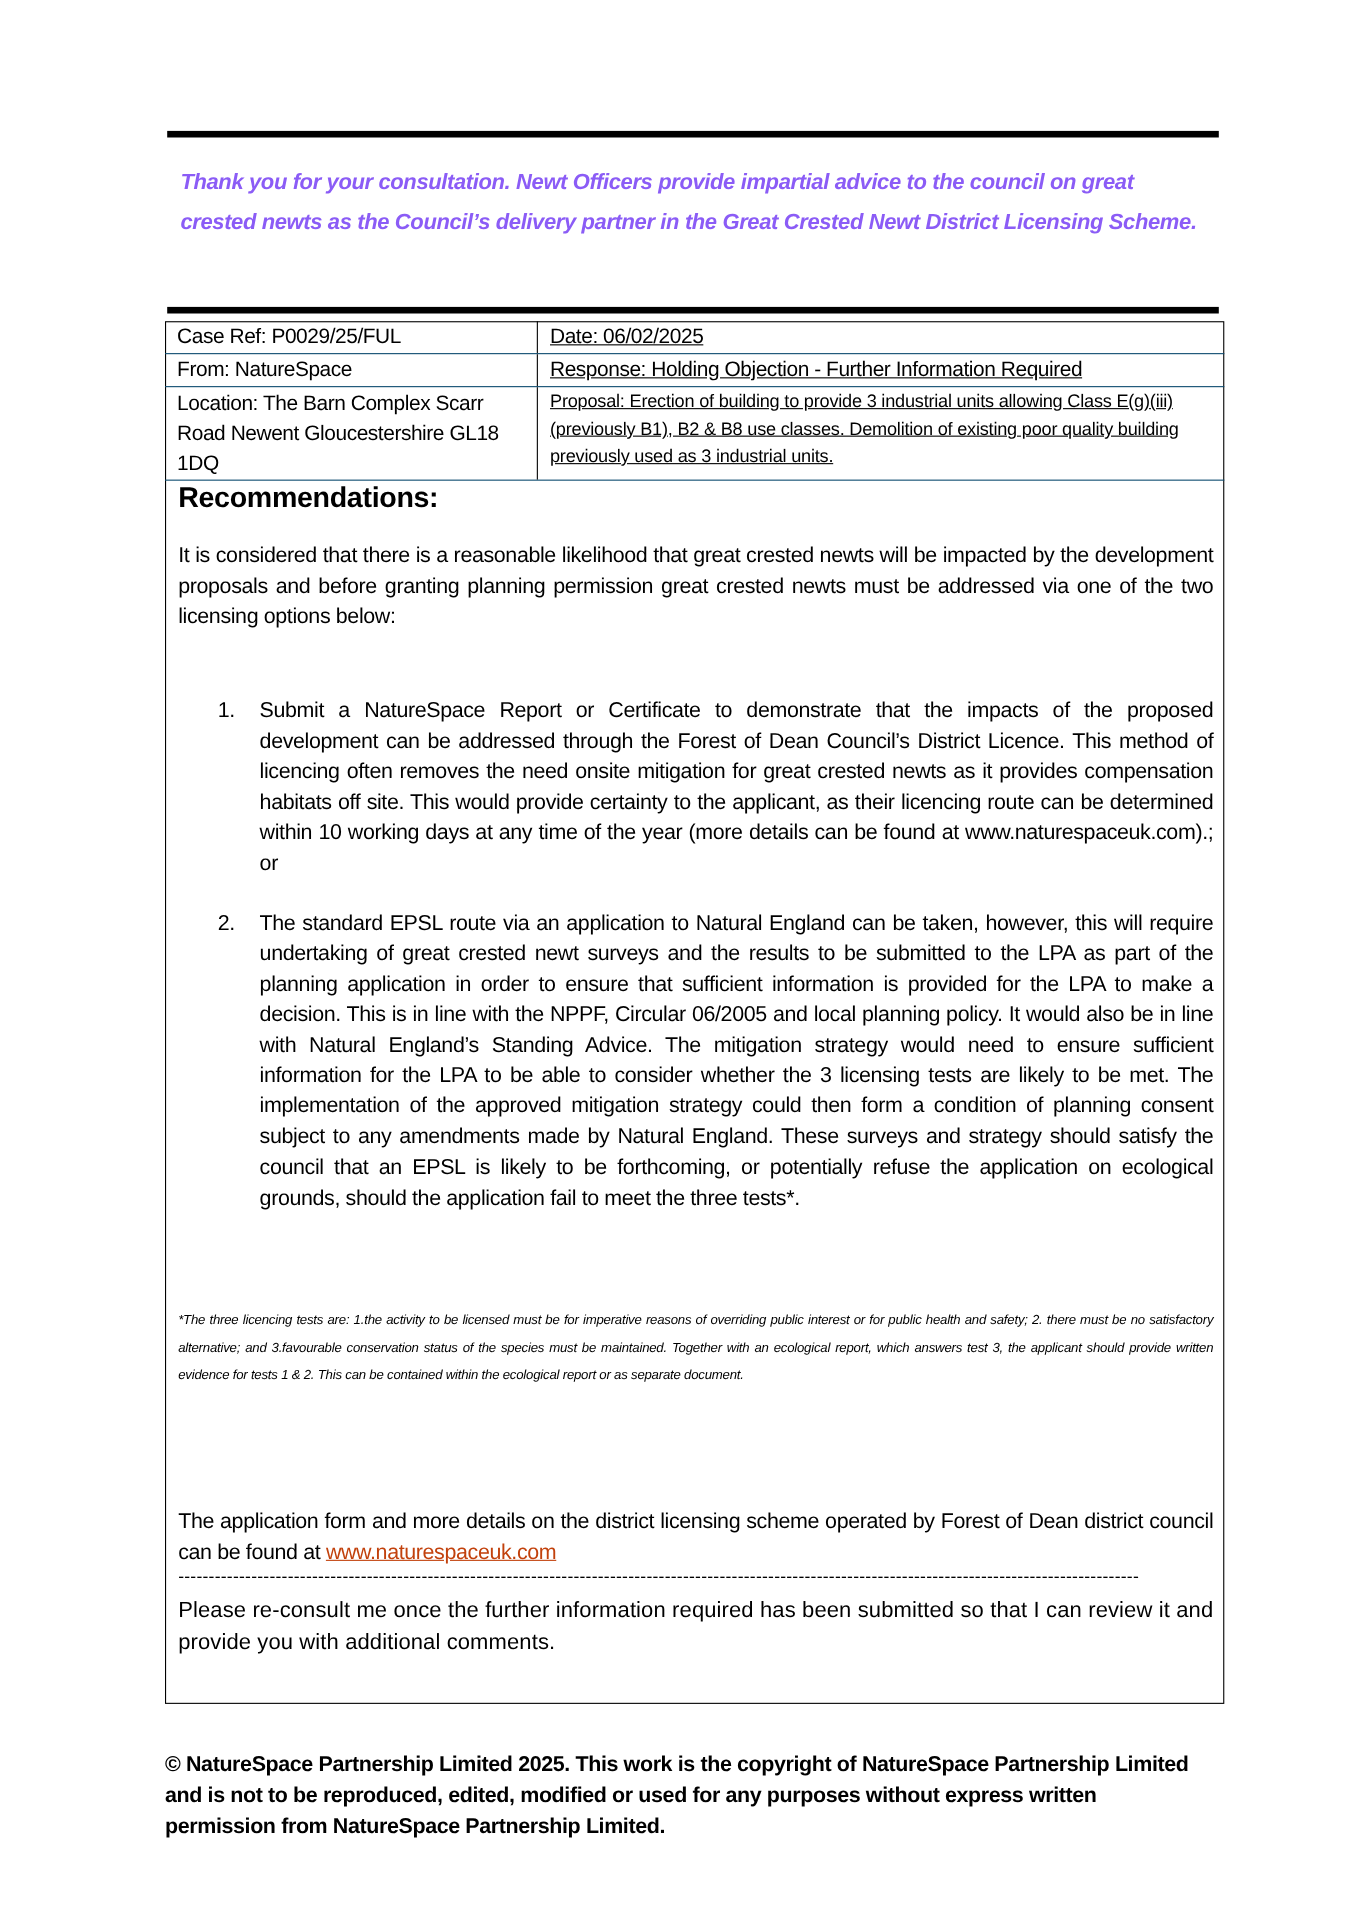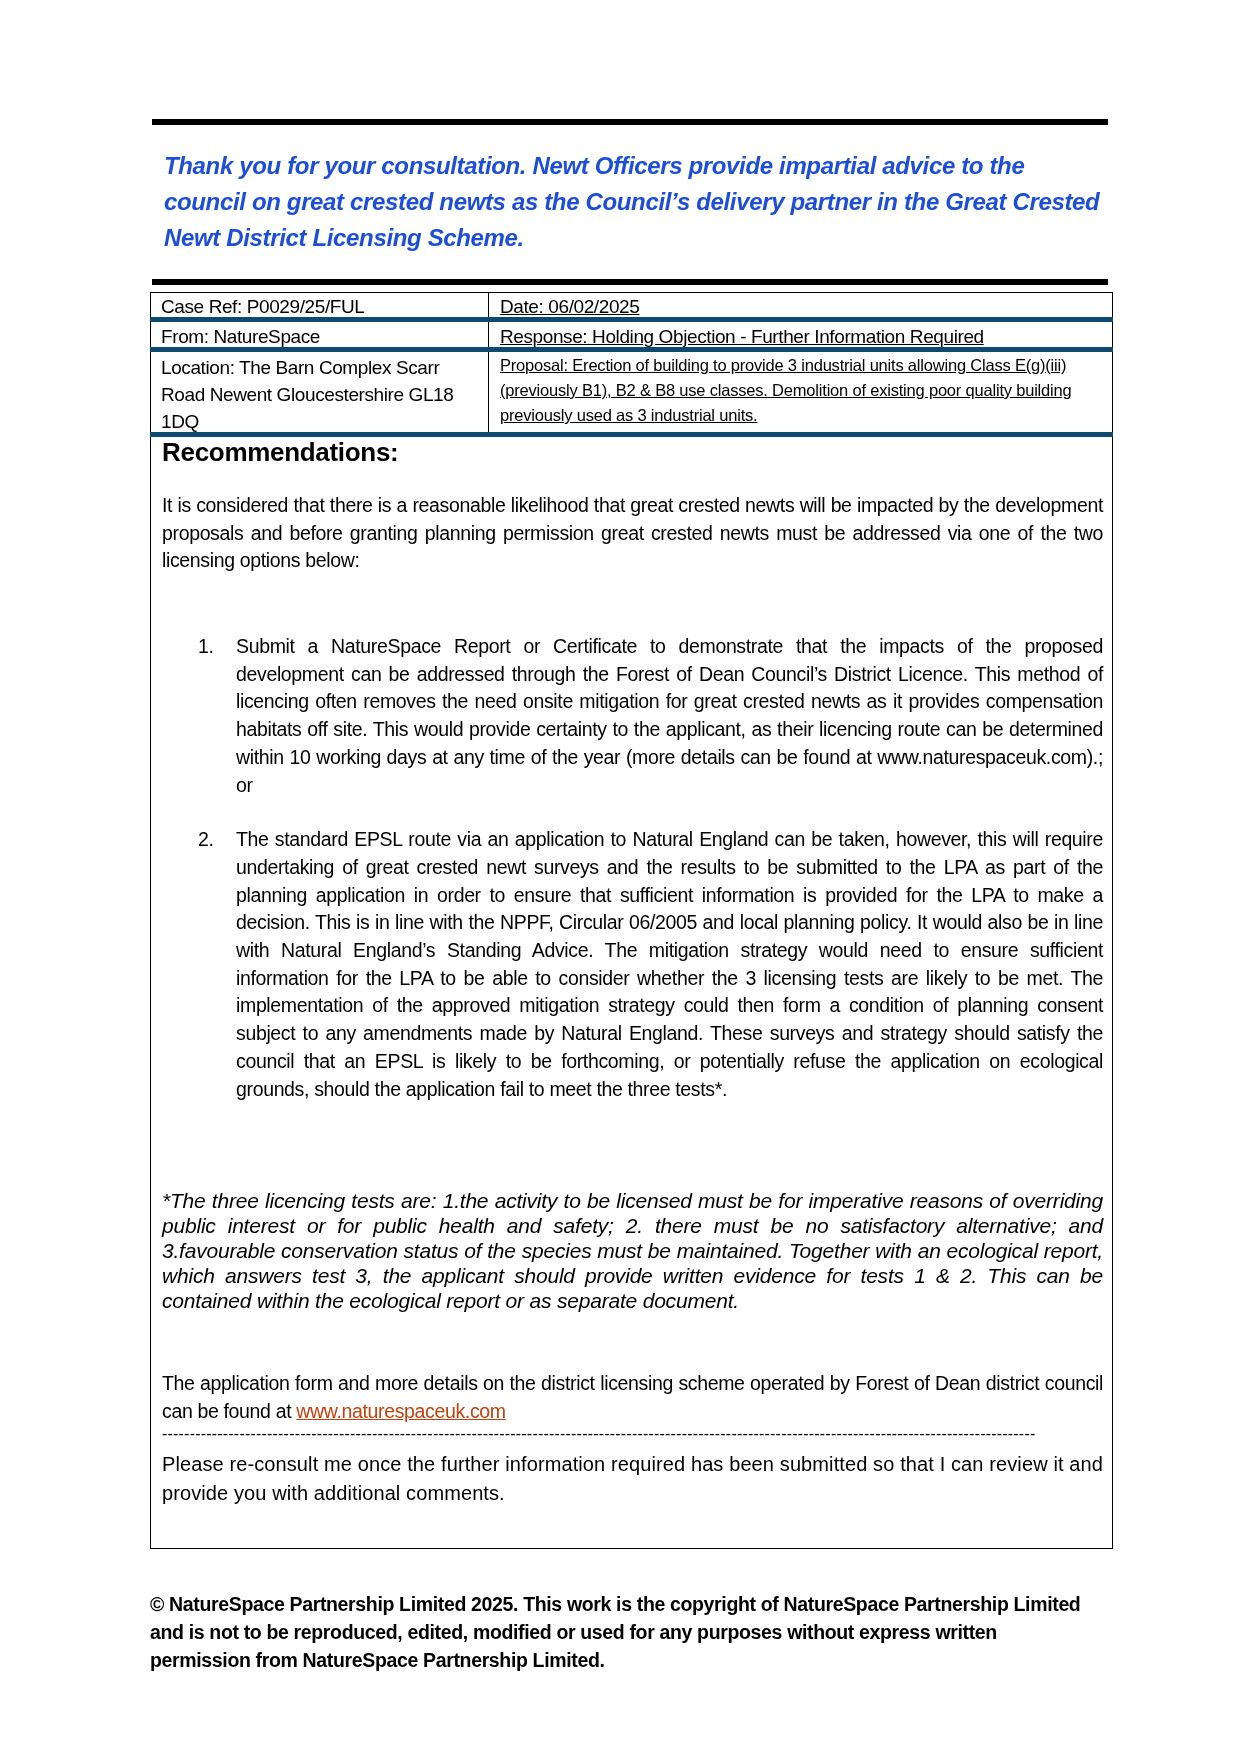--- a/index.html
+++ b/index.html
@@ -2,46 +2,46 @@
 <html><head>
 <meta charset="utf-8">
 <style>
   html, body { margin:0; padding:0; background:#ffffff; }
   body { width:1241px; height:1754px; position:relative; overflow:hidden;
          font-family:"Liberation Sans", sans-serif; color:#000; }
   .rule { position:absolute; left:152px; width:956px; height:6px; background:#000; }
   .rule.top { top:119px; }
   .rule.bottom { top:279px; }
   .intro { position:absolute; left:164px; top:148px; width:940px;
-           font-weight:bold; font-style:italic; font-size:24px; line-height:36px;
-           letter-spacing:-0.35px; color:#1d4ed8; }
+           font-weight:bold; font-style:italic; font-size:20px; line-height:36px;
+           letter-spacing:-0.35px; color:#8b5cf6; }
   .frame { position:absolute; left:150px; top:292px; width:963px; height:1257px;
            border:1px solid #000; box-sizing:border-box; }
   .hdr-row { position:absolute; left:150px; width:963px; box-sizing:border-box;
-             border-bottom:5px solid #0c4a6e; }
+             border-bottom:1px solid #0c4a6e; }
   .cell { position:absolute; top:0; bottom:0; box-sizing:border-box; }
   .cell.l { left:0; width:339px; border-right:1px solid #000; padding-left:11px; }
   .cell.r { left:339px; right:0; padding-left:11px;text-decoration:underline; }
   .txt { font-size:19px; letter-spacing:-0.4px; }
   .small { font-size:16.5px; line-height:25px; letter-spacing:-0.2px; }
   .row1 { top:292px; height:30px; }
   .row2 { top:322px; height:30px; }
   .row3 { top:352px; height:85px; }
   .row1 .txt, .row2 .txt { line-height:30px; }
   .row3 .txt { line-height:27px; padding-top:2px; }
   .row3 .small { padding-top:1px; }
   .body { position:absolute; left:162px; width:941px; }
   .rec-title { top:438px; font-weight:bold; font-size:26px; line-height:28px; letter-spacing:-0.3px; }
   .para { font-size:19.5px; line-height:27.7px; text-align:justify; letter-spacing:-0.35px; }
   .p-intro { top:492px; }
   ol.opts { position:absolute; left:162px; top:633px; width:941px; margin:0; padding:0; list-style:none; }
   ol.opts li { position:relative; padding-left:74px; margin:0; }
   ol.opts li + li { margin-top:27px; }
   ol.opts .num { position:absolute; left:36px; top:0; }
-  .footnote { top:1188px; font-style:italic; font-size:21px; line-height:25px;
+  .footnote { top:1188px; font-style:italic; font-size:12px; line-height:25px;
               text-align:justify; letter-spacing:-0.2px; }
   .p-app { top:1370px; }
   .link { color:#c2410c; text-decoration:underline; }
   .dashes { position:absolute; left:162px; top:1425px; width:941px; overflow:hidden;
             white-space:nowrap; font-size:16px; line-height:18px; letter-spacing:0.2px; }
   .reconsult { top:1450px; font-size:20px; line-height:29px; text-align:justify; letter-spacing:0.1px; }
   .copyright { position:absolute; left:150px; top:1590px; width:940px; font-weight:bold;
                font-size:19.5px; line-height:28px; letter-spacing:-0.35px; }
 </style>
 </head>

